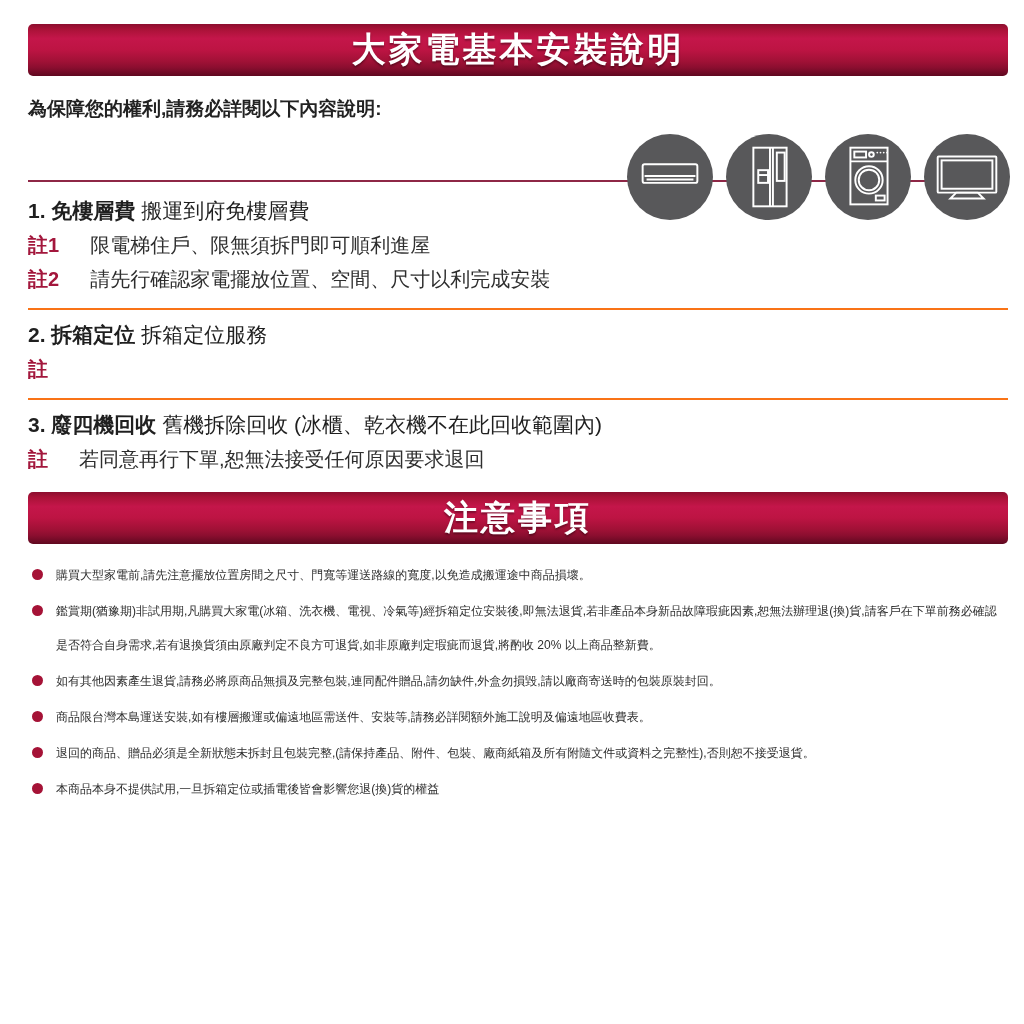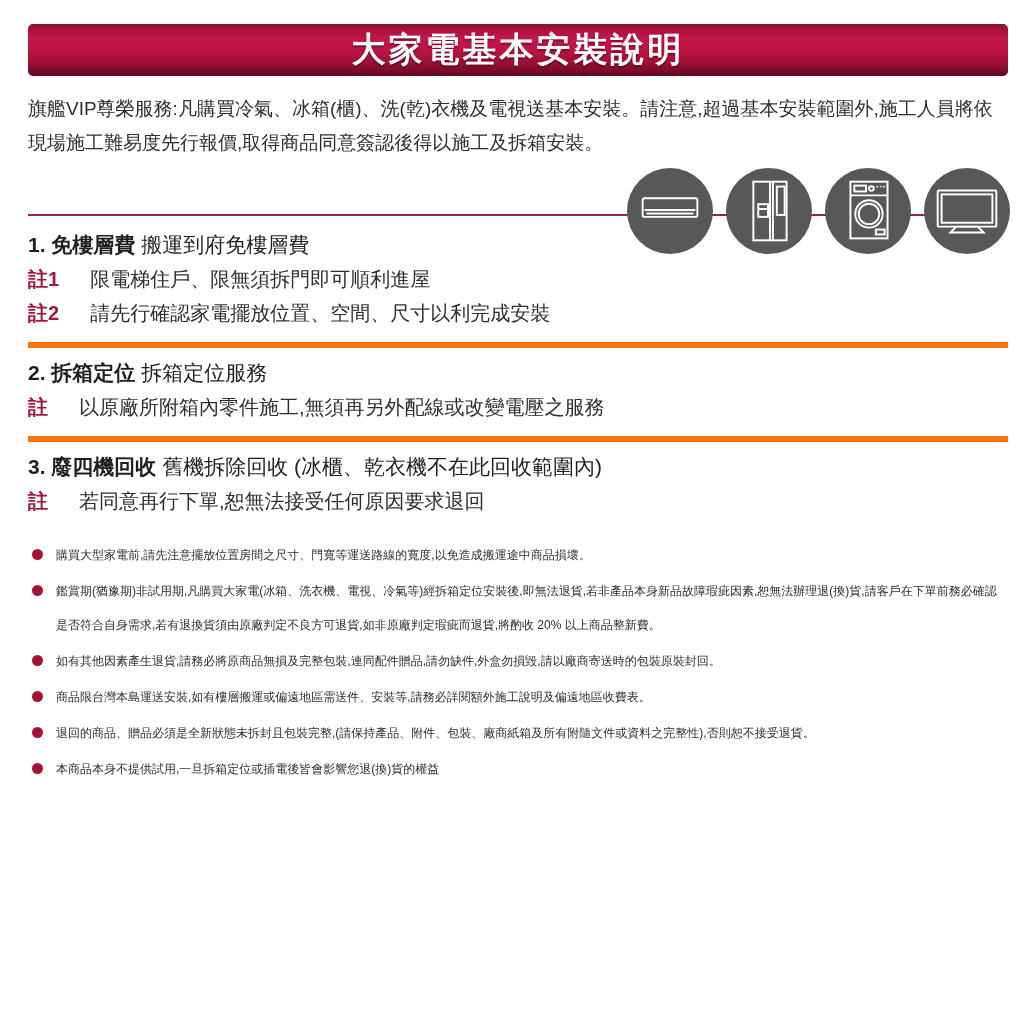--- a/index.html
+++ b/index.html
@@ -24,21 +24,21 @@
   .intro .body{margin-top:2px;}
   
   .category-row{position:relative;margin-top:12px;height:48px;}
   .cat-line{position:absolute;left:0;right:0;top:42px;height:2px;background:#8e2746;z-index:1;}
   .cat-heading{position:relative;z-index:1;font-size:21.5px;font-weight:bold;color:#1f1f1f;white-space:nowrap;}
   .cat-sep{color:#a3173c;padding:0 9px;font-weight:bold;}
   .icon-strip{position:absolute;top:-4px;right:-2px;display:flex;gap:13px;z-index:2;}
   .icon-circle{width:86px;height:86px;border-radius:50%;background:#58585a;display:flex;align-items:center;justify-content:center;flex:none;}
   .icon-circle svg{display:block;}
   
-  .section{border-bottom:6px solid #f97316;padding:8px 0 12px 0;}
+  .section{border-bottom:2px solid #f97316;padding:8px 0 12px 0;}
   .section-title{font-size:21px;line-height:34px;color:#1f1f1f;}
   .section-title .num{font-weight:bold;}
   .section-title .t{font-weight:bold;}
   .section-title .sub{font-weight:normal;}
   .note{display:flex;font-size:20px;line-height:34px;gap:17px;}
   .note .lbl{color:#a3173c;font-weight:bold;flex:none;margin-right:14px;}
   .section.last{border-bottom:none;padding-bottom:6px;}
   .banner.second{margin-top:10px;}
   
   .bullets{margin-top:14px;}
@@ -49,21 +49,21 @@
 </head>
 <body>
 
 <div class="page">
 
   <div class="banner">
     <span>大家電基本安裝說明</span>
   </div>
 
   <div class="intro">
-    <div class="body">旗艦VIP尊榮服務:凡購買冷氣、冰箱(櫃)、洗(乾)衣機及電視送基本安裝。請注意,超過基本安裝範圍外,施工人員將依現場施工難易度先行報價,取得商品同意簽認後得以施工及拆箱安裝。</div>
+    <div class="lead">為保障您的權利,請務必詳閱以下內容說明:</div>
   </div>
 
   <div class="category-row">
     <div class="cat-line"></div>
     <div class="icon-strip">
       <div class="icon-circle">
         <svg width="88" height="88" viewBox="0 0 88 88" fill="none" stroke="#ffffff" stroke-width="2">
           <rect x="16" y="31" width="56" height="19" rx="2"></rect>
           <line x1="18" y1="43" x2="70" y2="43"></line>
           <line x1="20" y1="46.5" x2="68" y2="46.5"></line>
@@ -121,36 +121,38 @@
   </div>
 
   <div class="section">
     <div class="section-title">
       <span class="num">2.</span>
       <span class="t">拆箱定位</span>
       <span class="sub">拆箱定位服務</span>
     </div>
     <div class="note">
       <span class="lbl">註</span>
-      <span class="txt">以原廠所附箱內零件施工,無須再另外配線或改變電壓之服務</span>
     </div>
   </div>
 
   <div class="section last">
     <div class="section-title">
       <span class="num">3.</span>
       <span class="t">廢四機回收</span>
       <span class="sub">舊機拆除回收 (冰櫃、乾衣機不在此回收範圍內)</span>
     </div>
     <div class="note">
       <span class="lbl">註</span>
       <span class="txt">若同意再行下單,恕無法接受任何原因要求退回</span>
     </div>
   </div>
 
+  <div class="banner second">
+    <span>注意事項</span>
+  </div>
 
   <div class="bullets">
     <div class="bullet">
       <span class="dot"></span>
       <span class="txt">購買大型家電前,請先注意擺放位置房間之尺寸、門寬等運送路線的寬度,以免造成搬運途中商品損壞。</span>
     </div>
     <div class="bullet">
       <span class="dot"></span>
       <span class="txt">鑑賞期(猶豫期)非試用期,凡購買大家電(冰箱、洗衣機、電視、冷氣等)經拆箱定位安裝後,即無法退貨,若非產品本身新品故障瑕疵因素,恕無法辦理退(換)貨,請客戶在下單前務必確認是否符合自身需求,若有退換貨須由原廠判定不良方可退貨,如非原廠判定瑕疵而退貨,將酌收 20% 以上商品整新費。</span>
     </div>

